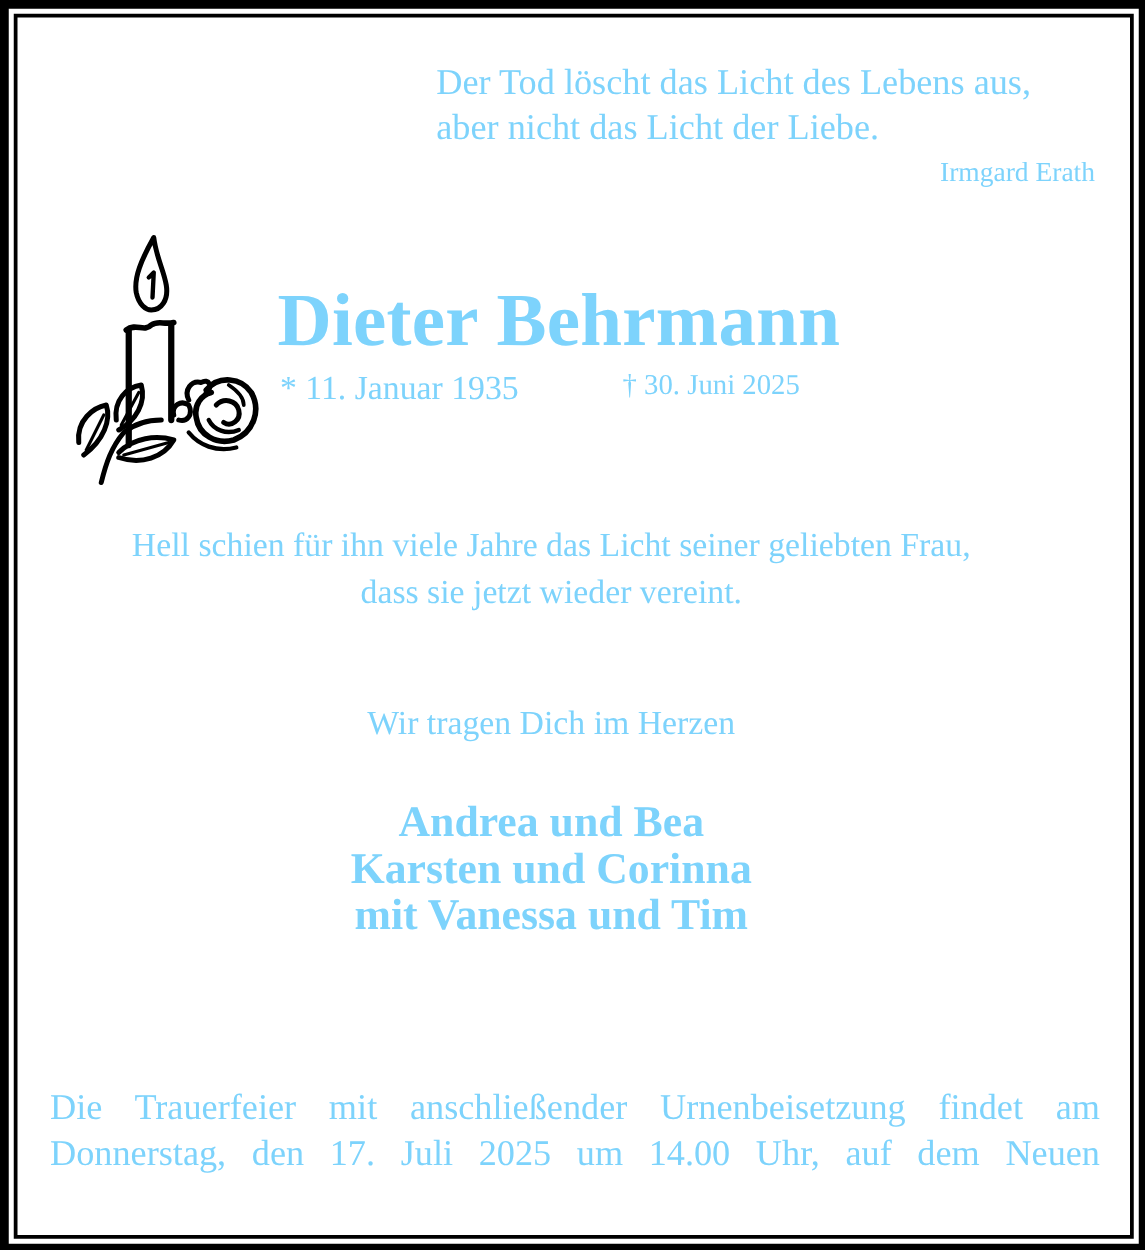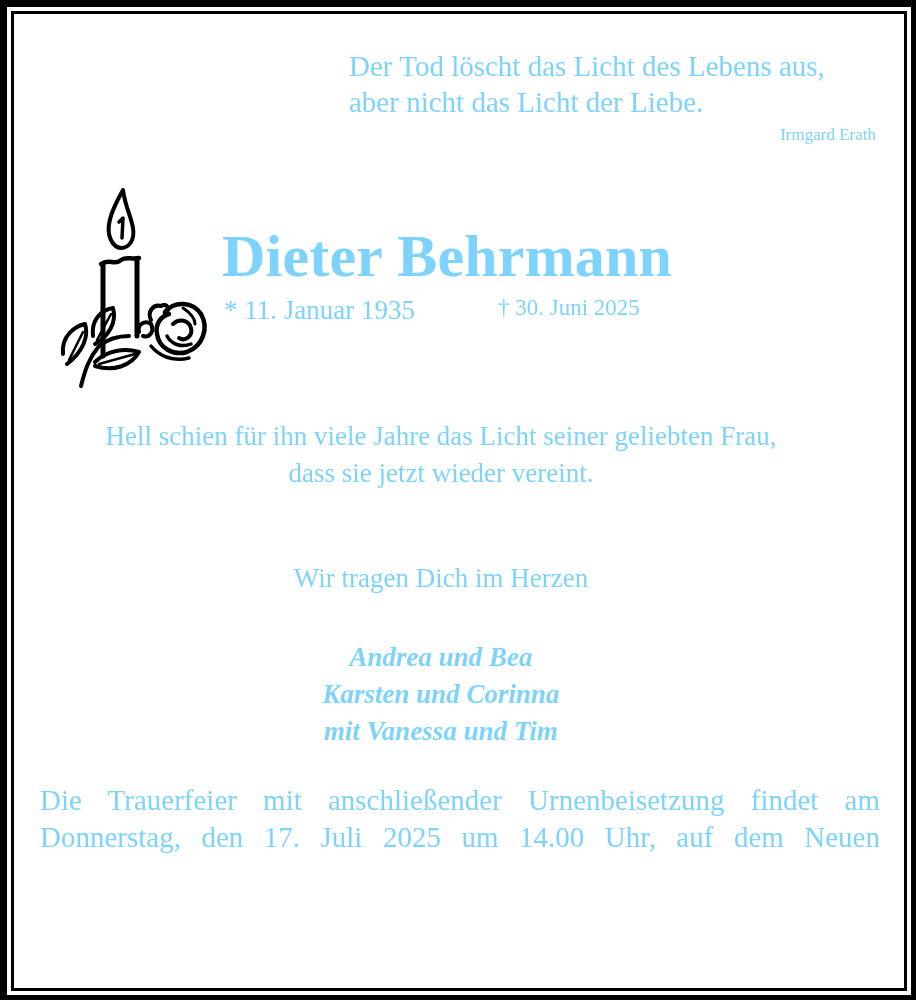--- a/index.html
+++ b/index.html
@@ -15,34 +15,34 @@
     .frame {
       position: absolute; left: 11px; top: 11px; right: 9px; bottom: 9px;
       border: 3px solid #000; background: #fff; box-sizing: border-box;
     }
     .serif { font-family: "Liberation Serif", "DejaVu Serif", serif; color: #7dd3fc; }
     .abs { position: absolute; white-space: nowrap; }
 
     .quote { right: 40px; text-align: left; font-size: 29px; line-height: 36px; }
     .q1 { left: 349px; top: 48px; }
     .q2 { left: 349px; top: 84px; }
-    .quote-author { right: 40px; top: 125px; font-size: 17px; }
+    .quote-author { right: 40px; top: 125px; font-size: 22px; }
 
     .candle { left: 55px; top: 186px; width: 160px; height: 205px; }
 
     .name { left: 222px; top: 222px; font-size: 60px; font-weight: bold; letter-spacing: 0.2px; }
     .birth { left: 224px; top: 295px; font-size: 27px; }
     .death { left: 498px; top: 295px; font-size: 23px; }
 
     .center { left: 0; width: 882px; text-align: center; }
     .verse { font-size: 27px; line-height: 37px; top: 418px; }
     .motto { font-size: 27px; top: 563px; }
-    .family { font-size: 27px; font-weight: bold; line-height: 37px; top: 639px; font-style: italic; }
+    .family { font-size: 35px; font-weight: bold; line-height: 37px; top: 639px; }
 
-    .ceremony { left: 40px; width: 840px; top: 782px; font-size: 29px; line-height: 37px; text-align: justify; }
+    .ceremony { left: 40px; width: 840px; top: 868px; font-size: 29px; line-height: 37px; text-align: justify; }
     .ceremony div { white-space: nowrap; }
     .ceremony .just { text-align: justify; text-align-last: justify; white-space: normal; }
   </style>
 </head>
 <body>
 
 <div class="outer"></div>
 <div class="gap"></div>
 <div class="frame"></div>
 

